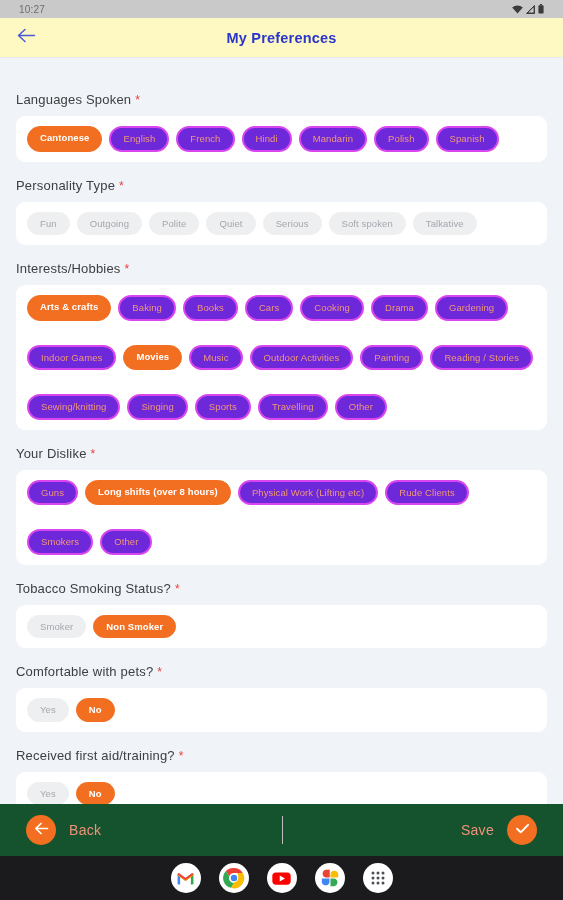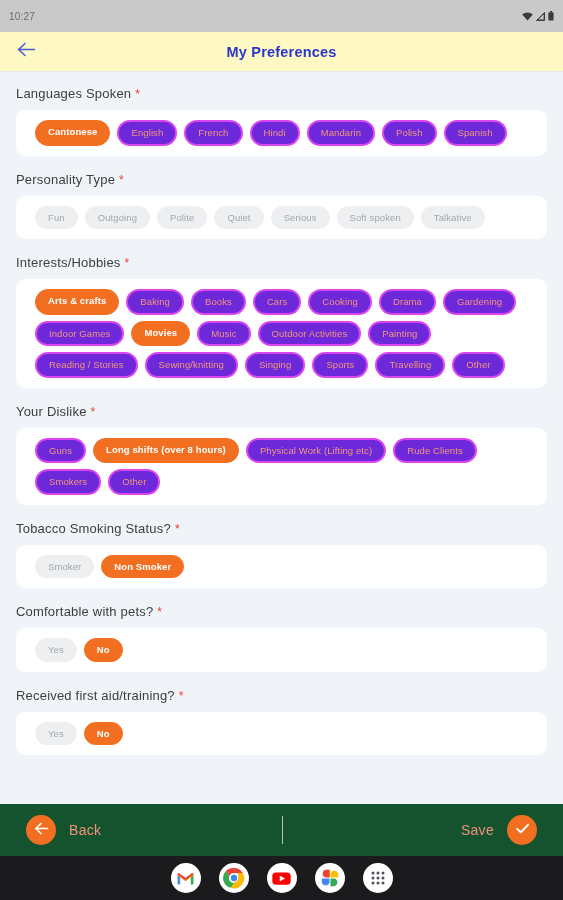--- a/index.html
+++ b/index.html
@@ -11,24 +11,24 @@
   }
   .phone {
     position: relative;
     width: 563px; height: 900px;
     display: flex; flex-direction: column;
     background: #F0F3F7;
   }
 
   
   .status-bar {
-    height: 32px;
+    height: 18px;
     background: #C9C9C9;
     display: flex; align-items: center;
-    padding: 0 9px;
+    padding: 0 19px;
     flex: none;
   }
   .status-time {
     font-size: 10px; color: #6d6d6d; letter-spacing: .2px;
   }
   .status-right {
     margin-left: auto; display: flex; align-items: center; gap: 3px;
   }
   .status-right svg { display: block; }
 
@@ -47,34 +47,35 @@
     position: absolute; left: 0; right: 0; text-align: center;
     font-size: 14.5px; font-weight: bold; color: #2A35CC;
     letter-spacing: .2px; pointer-events: none;
   }
 
   
   .content {
     flex: 1 1 auto;
     overflow: hidden;
     padding: 0 16px;
+    margin-top: 20px;
   }
   .section { margin-top: 16px; }
   .section:first-child { margin-top: 14px; }
   .section-label {
     font-size: 13px; color: #3c4043; letter-spacing: .2px;
     margin-bottom: 9px; display: flex; align-items: baseline; gap: 4px;
   }
   .req { color: #E8403A; font-size: 12px; }
   .card {
     background: #FFFFFF;
     border-radius: 9px;
-    padding: 10px 19px;
+    padding: 10px 11px;
     display: flex; flex-wrap: wrap;
-    gap: 6px 7px;
+    gap: 24px 7px;
   }
 
   
   .chip {
     border-radius: 999px;
     font-size: 9.5px;
     padding: 6px 12px;
     line-height: 1;
     white-space: nowrap;
     cursor: pointer;

